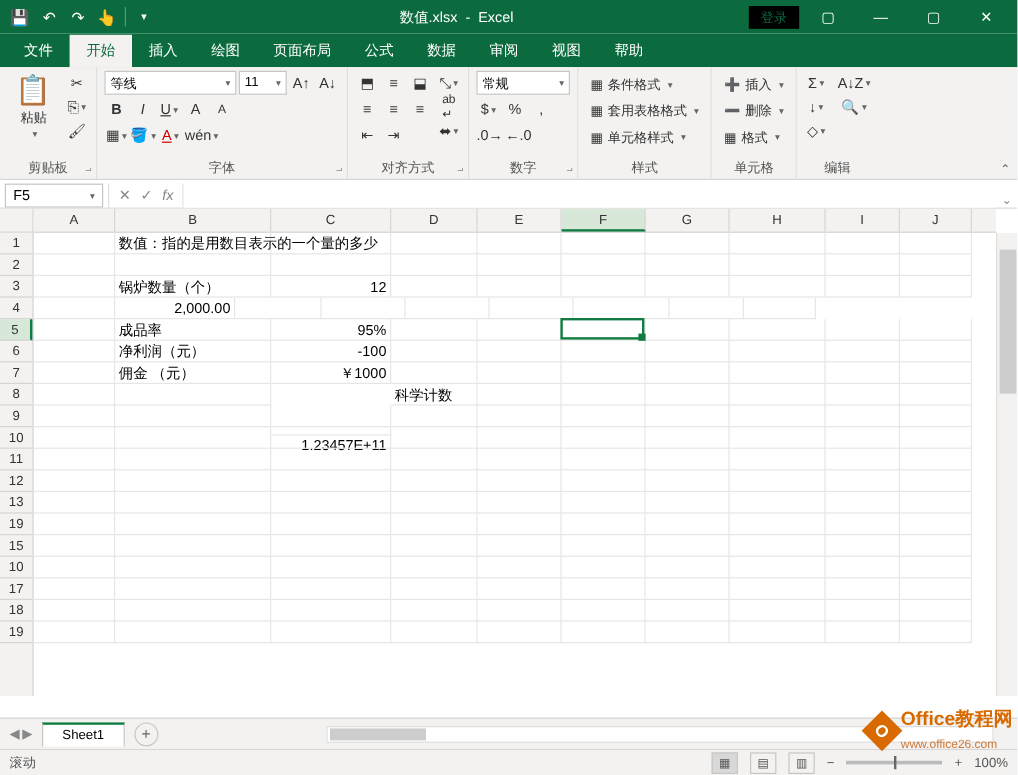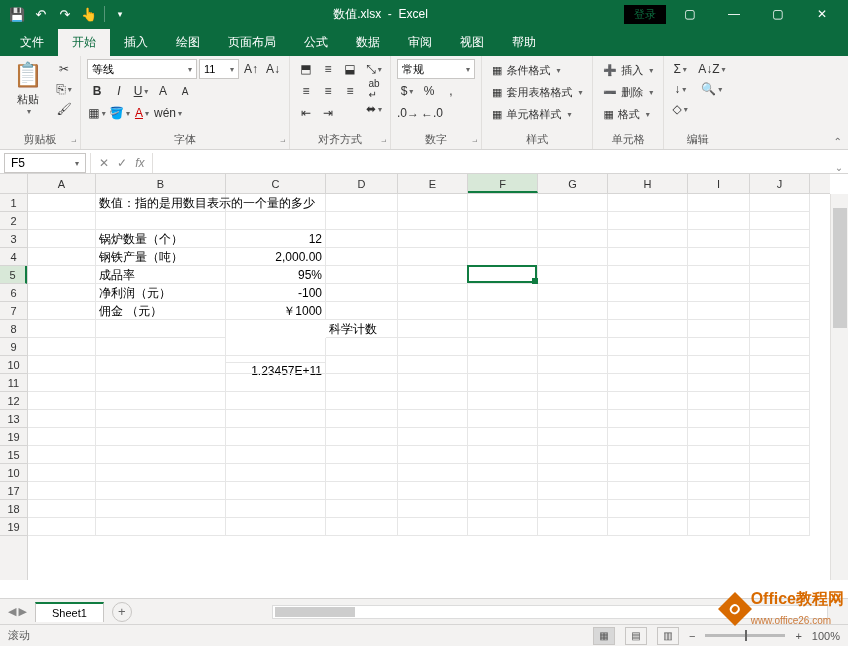--- a/index.html
+++ b/index.html
@@ -359,21 +359,20 @@
         <div class="cell cD" style="width: 72px;"></div>
         <div class="cell cE" style="width: 70px;"></div>
         <div class="cell cF" style="width: 70px;"></div>
         <div class="cell cG" style="width: 70px;"></div>
         <div class="cell cH" style="width: 80px;"></div>
         <div class="cell cI" style="width: 62px;"></div>
         <div class="cell cJ" style="width: 60px;"></div>
       </div>
       <div class="cell-row">
         <div class="cell cA" style="width: 68px;"></div>
-        <div class="cell cB" style="width: 130px;">钢铁产量（吨）</div>
         <div class="cell cC right" style="width: 100px;">2,000.00</div>
         <div class="cell cD" style="width: 72px;"></div>
         <div class="cell cE" style="width: 70px;"></div>
         <div class="cell cF" style="width: 70px;"></div>
         <div class="cell cG" style="width: 70px;"></div>
         <div class="cell cH" style="width: 80px;"></div>
         <div class="cell cI" style="width: 62px;"></div>
         <div class="cell cJ" style="width: 60px;"></div>
       </div>
       <div class="cell-row">

